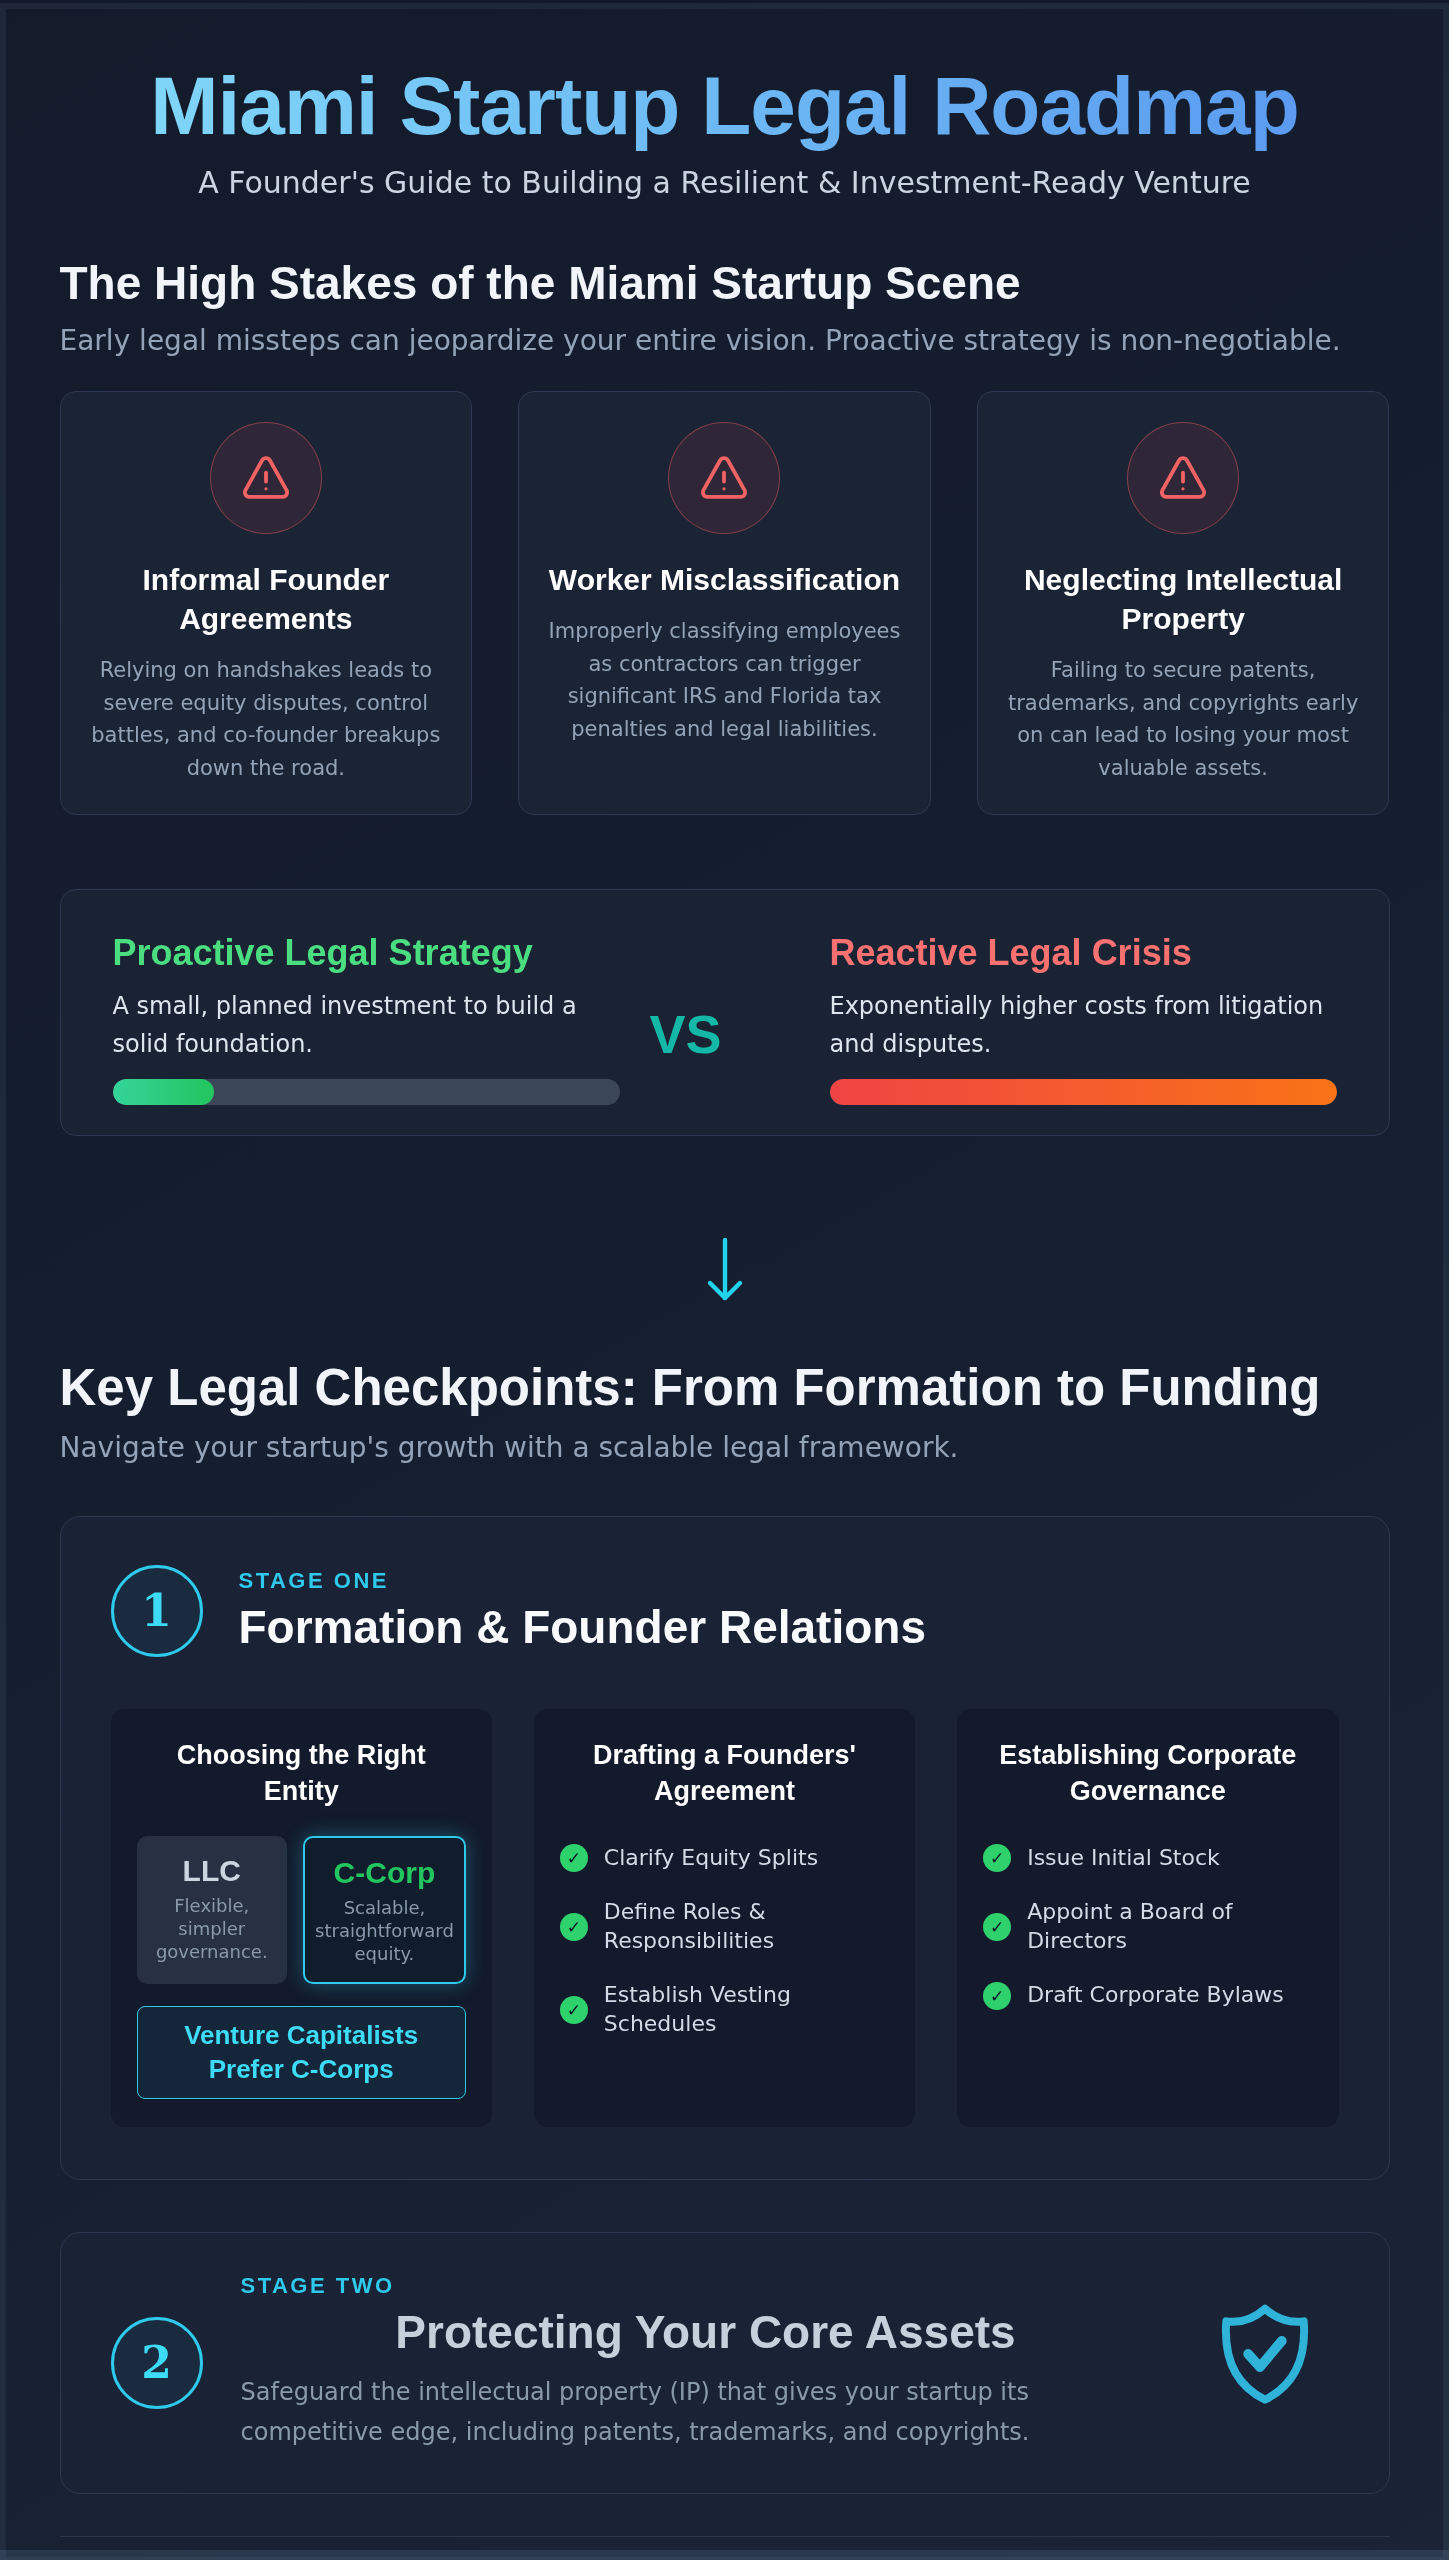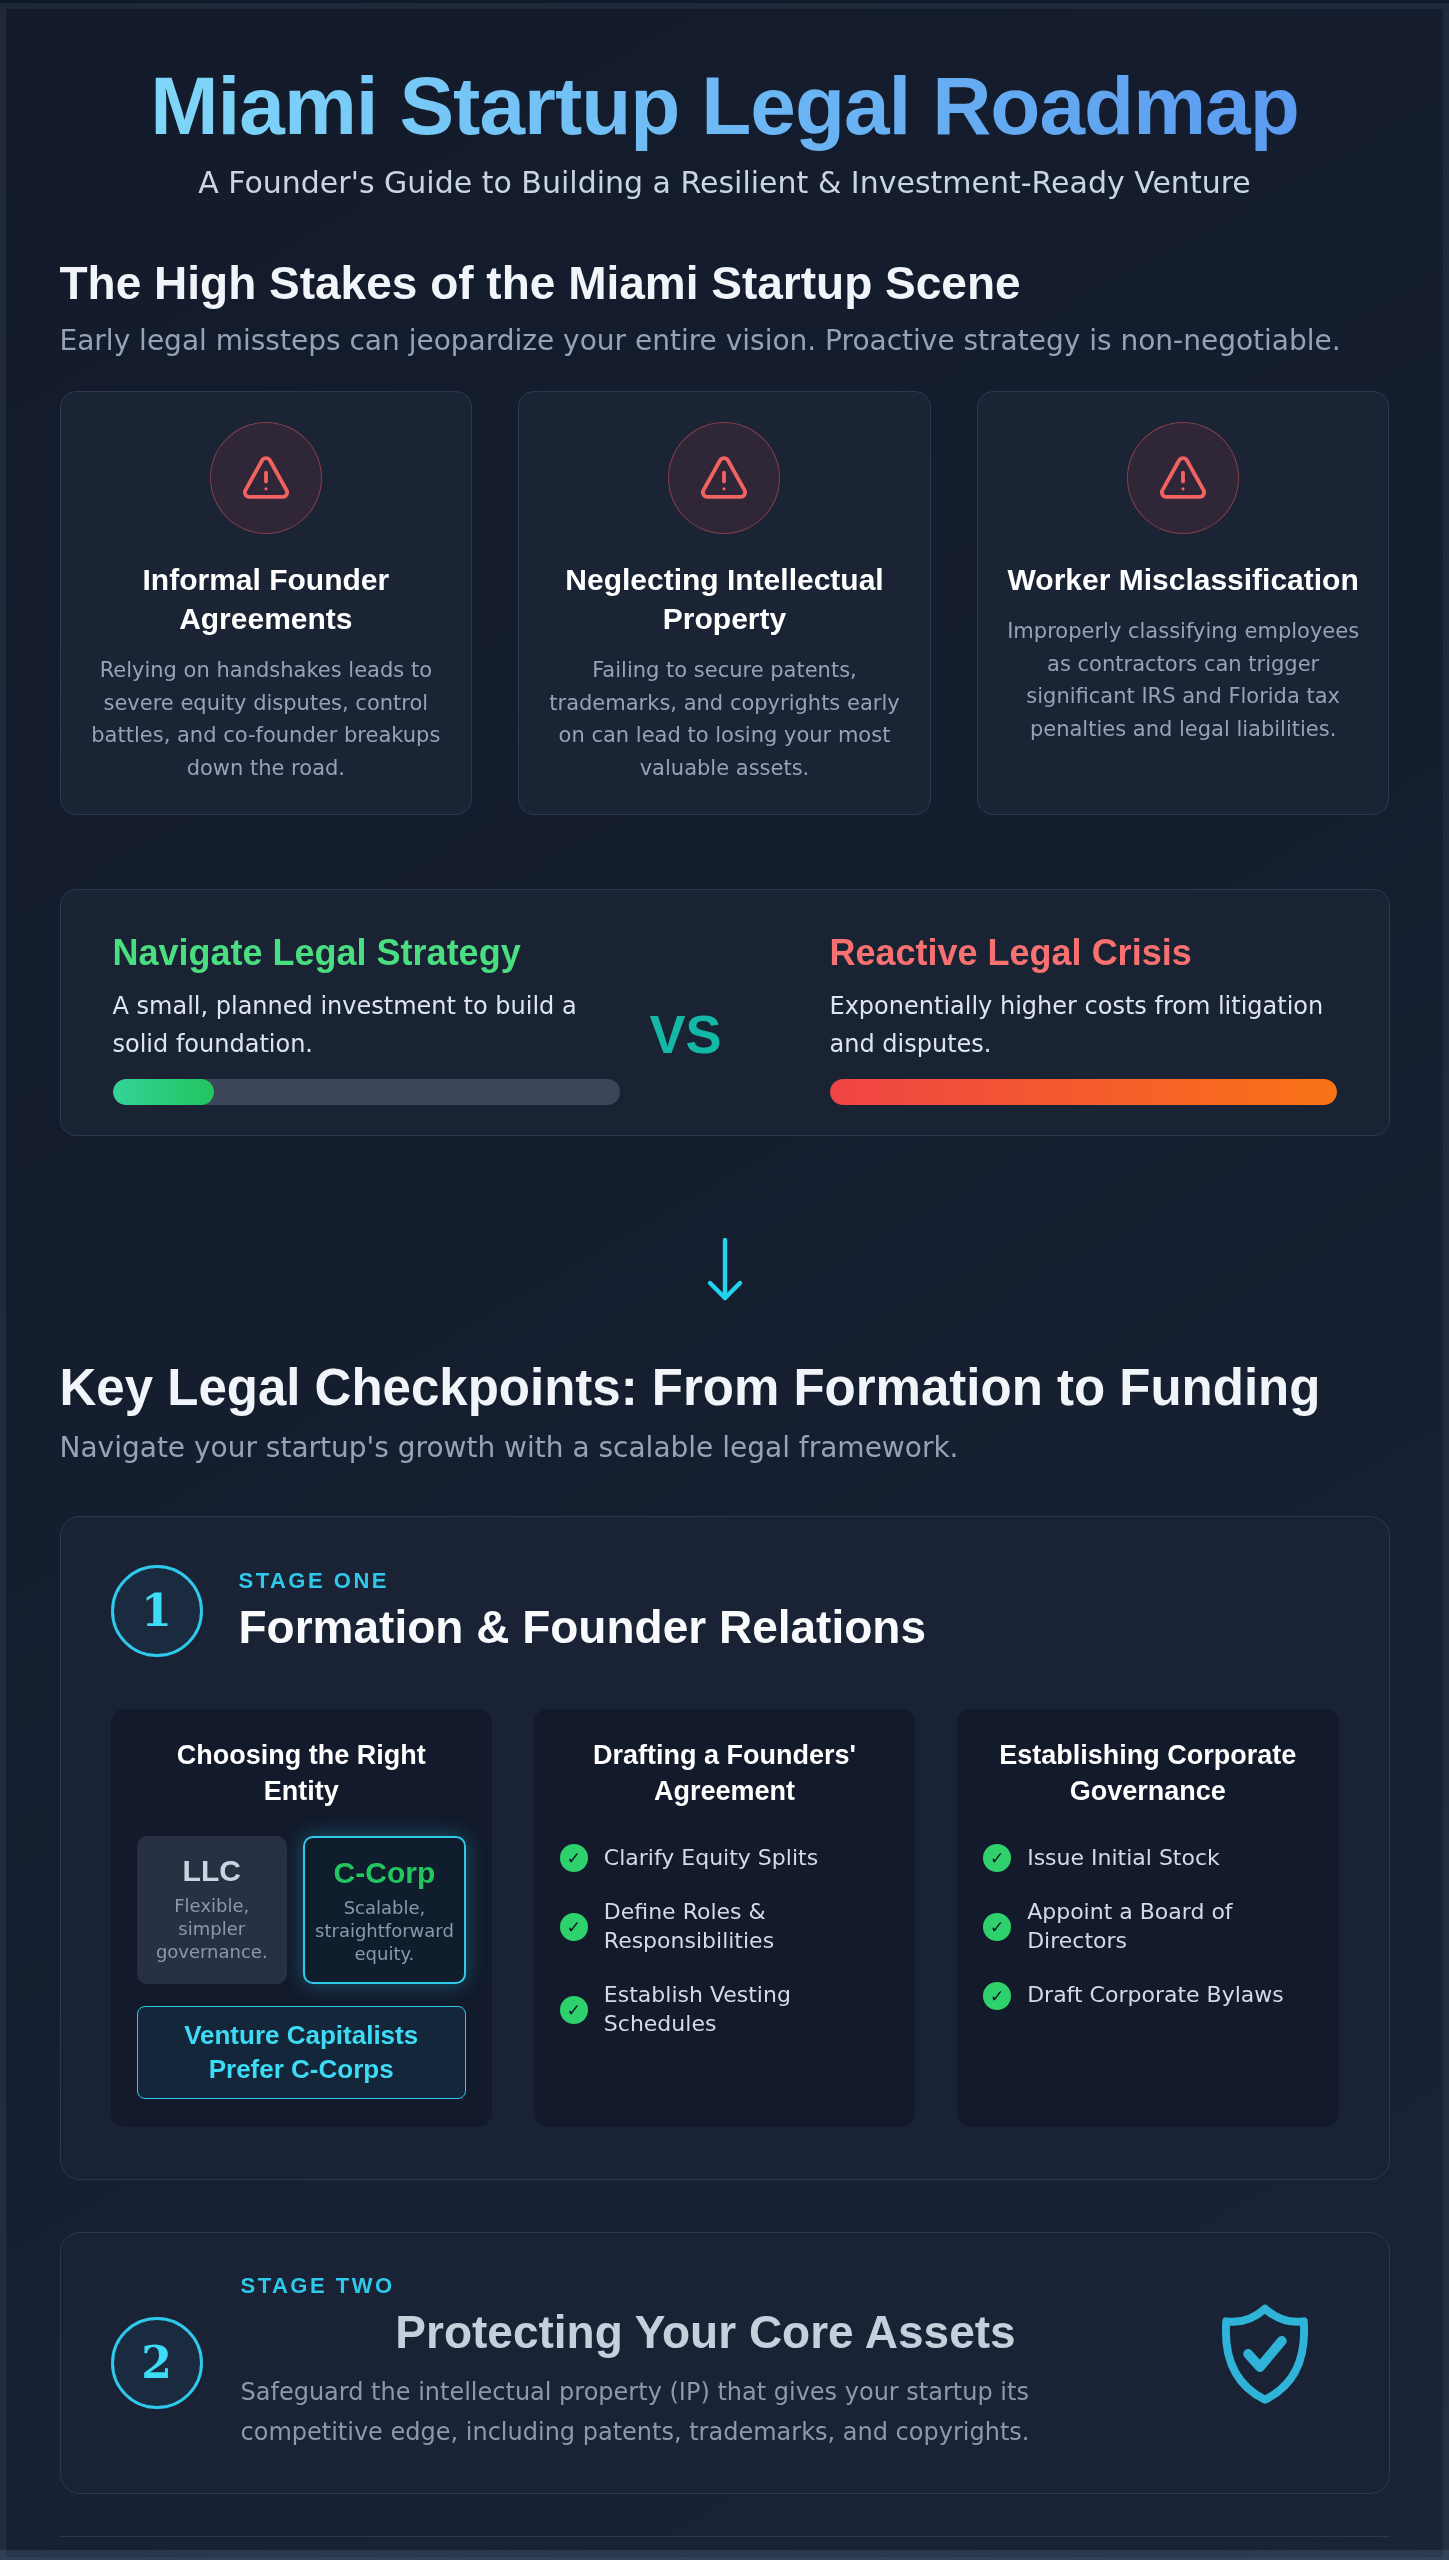--- a/index.html
+++ b/index.html
@@ -218,40 +218,40 @@
     </div>
 
     <div class="stake-card">
       <div class="warn-circle">
         <svg viewBox="0 0 24 24" fill="none" stroke="#f16262" stroke-width="1.7" stroke-linecap="round" stroke-linejoin="round">
           <path d="M10.29 4.1 2.95 17.3a2 2 0 0 0 1.71 3.1h14.68a2 2 0 0 0 1.71-3.1L13.71 4.1a2 2 0 0 0-3.42 0z"></path>
           <line x1="12" y1="9.6" x2="12" y2="13.6"></line>
           <circle cx="12" cy="16.8" r="0.7" fill="#f16262" stroke="none"></circle>
         </svg>
       </div>
-      <h3 class="stake-title">Neglecting Intellectual Property</h3>
-      <p class="stake-body">Failing to secure patents, trademarks, and copyrights early on can lead to losing your most valuable assets.</p>
+      <h3 class="stake-title">Worker Misclassification</h3>
+      <p class="stake-body">Improperly classifying employees as contractors can trigger significant IRS and Florida tax penalties and legal liabilities.</p>
     </div>
 
     <div class="stake-card">
       <div class="warn-circle">
         <svg viewBox="0 0 24 24" fill="none" stroke="#f16262" stroke-width="1.7" stroke-linecap="round" stroke-linejoin="round">
           <path d="M10.29 4.1 2.95 17.3a2 2 0 0 0 1.71 3.1h14.68a2 2 0 0 0 1.71-3.1L13.71 4.1a2 2 0 0 0-3.42 0z"></path>
           <line x1="12" y1="9.6" x2="12" y2="13.6"></line>
           <circle cx="12" cy="16.8" r="0.7" fill="#f16262" stroke="none"></circle>
         </svg>
       </div>
-      <h3 class="stake-title">Worker Misclassification</h3>
-      <p class="stake-body">Improperly classifying employees as contractors can trigger significant IRS and Florida tax penalties and legal liabilities.</p>
+      <h3 class="stake-title">Neglecting Intellectual Property</h3>
+      <p class="stake-body">Failing to secure patents, trademarks, and copyrights early on can lead to losing your most valuable assets.</p>
     </div>
   </div>
 
   <section class="container vs-card">
     <div class="vs-col">
-      <h3 class="green-title">Navigate Legal Strategy</h3>
+      <h3 class="green-title">Proactive Legal Strategy</h3>
       <p>A small, planned investment to build a solid foundation.</p>
       <div class="bar-track">
         <div class="bar-fill green-fill" style="width: 20%;"></div>
       </div>
     </div>
     <div class="vs-label">VS</div>
     <div class="vs-col">
       <h3 class="red-title">Reactive Legal Crisis</h3>
       <p>Exponentially higher costs from litigation and disputes.</p>
       <div class="bar-track">

